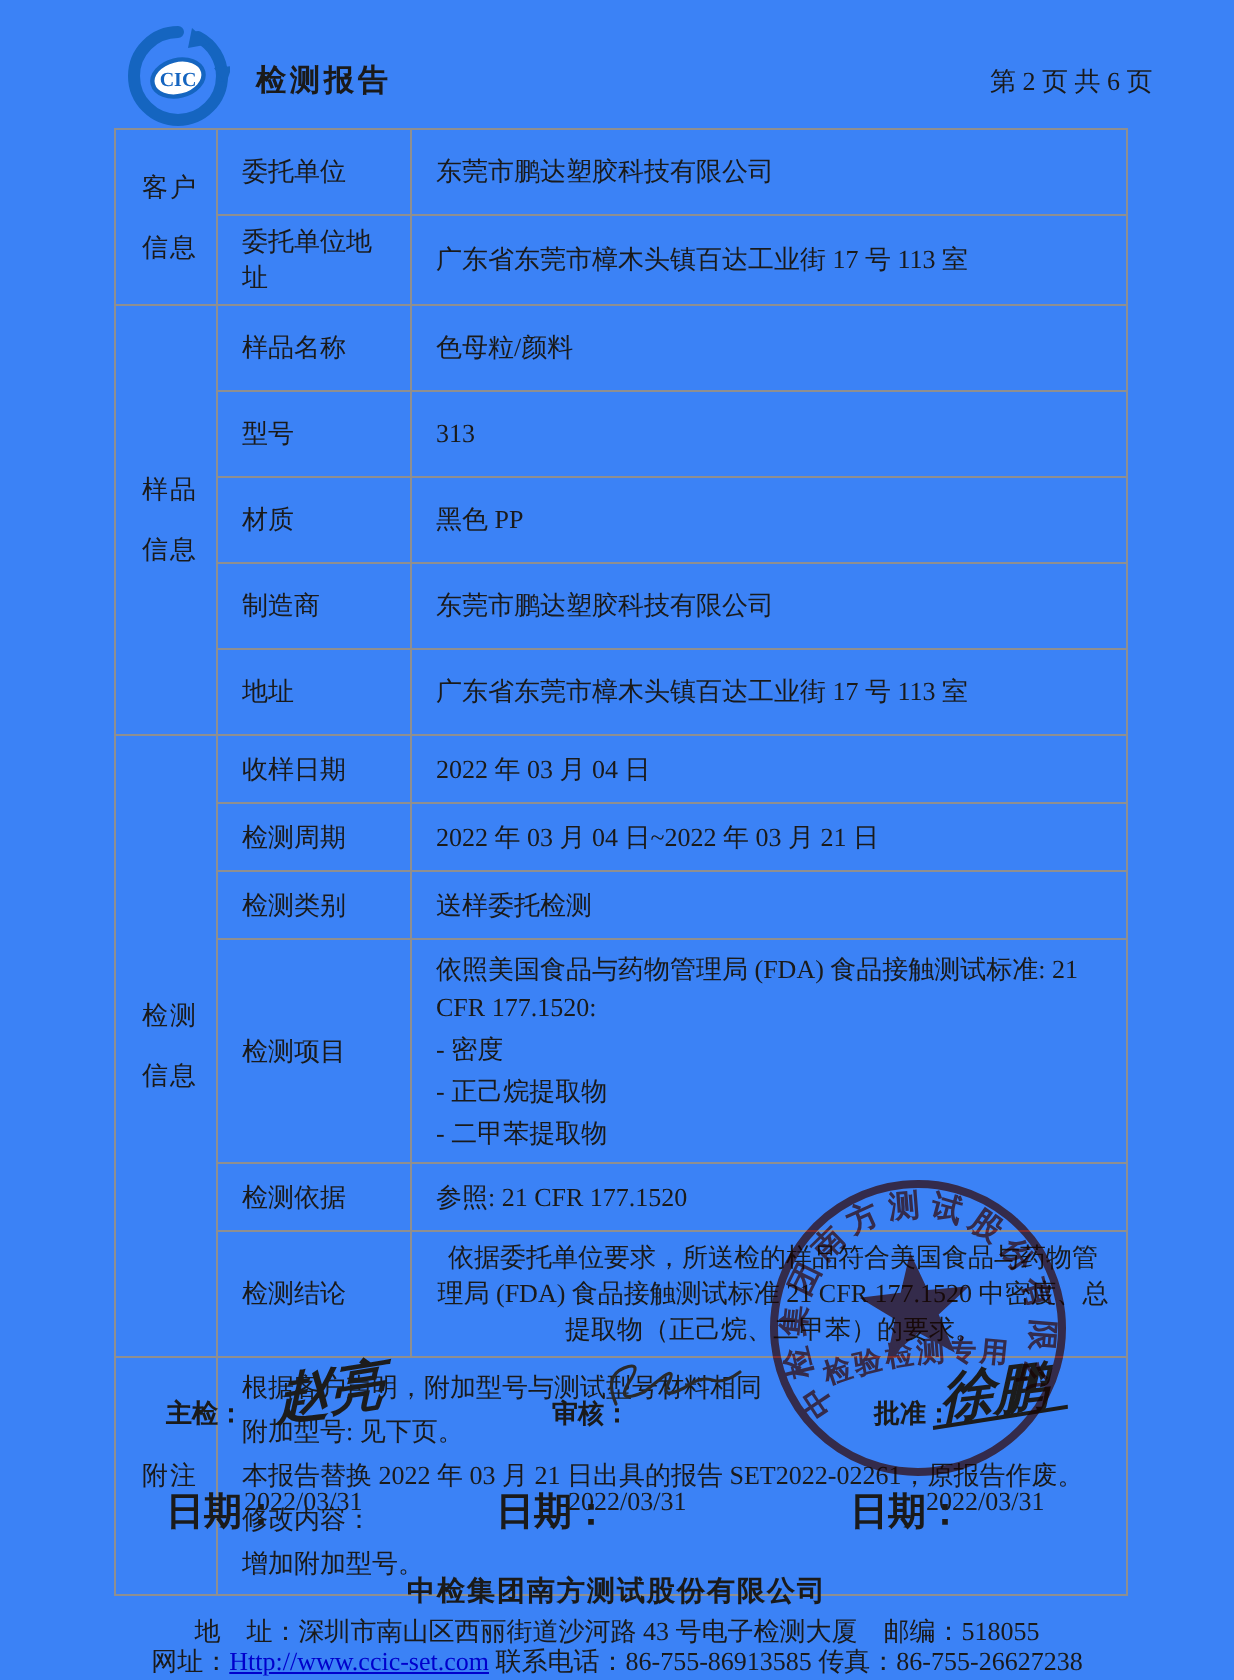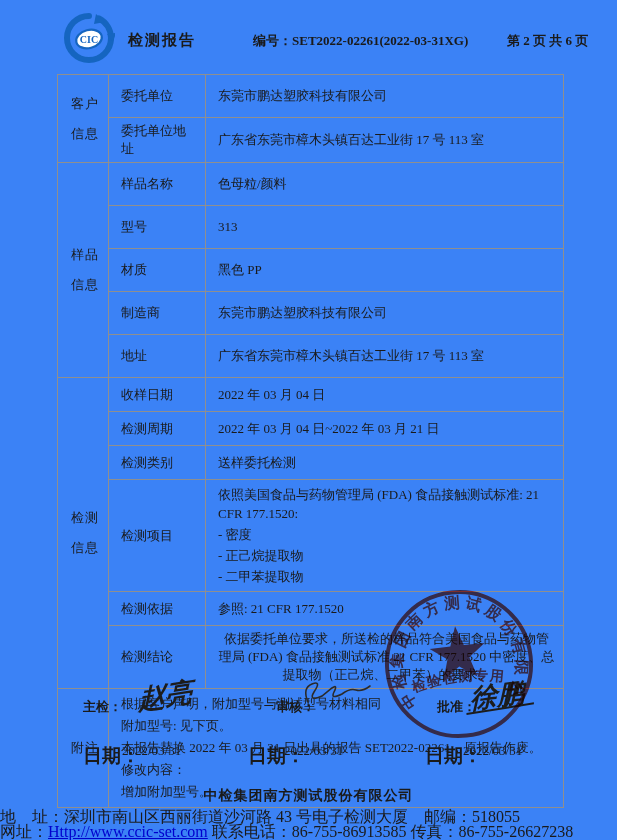--- a/index.html
+++ b/index.html
@@ -9,24 +9,24 @@
     margin:0 auto;
     background:#3b82f6;
     font-family:"Liberation Serif","DejaVu Serif",serif;
     color:#1a1a1a;
     overflow:hidden;
   }
   
   .hdr-logo{position:absolute;left:63px;top:12px;width:52px;height:52px;}
   .hdr-title{position:absolute;left:128px;top:31px;font-size:15px;font-weight:bold;letter-spacing:2px;}
   .hdr-no{position:absolute;left:253px;top:32px;font-size:13px;font-weight:bold;white-space:nowrap;}
-  .hdr-page{position:absolute;left:467px;top:32px;font-size:13px;font-weight:bold;white-space:nowrap;padding-left:40px;}
+  .hdr-page{position:absolute;left:455px;top:32px;font-size:13px;font-weight:normal;white-space:nowrap;padding-left:40px;}
   
   table.rpt{
-    position:absolute;left:57px;top:74px;
+    position:absolute;left:57px;top:64px;
     width:506px;border-collapse:collapse;table-layout:fixed;
   }
   table.rpt td{
     border:1px solid #8f8f8f;
     font-size:13px;
     padding:4px 8px 4px 12px;
     vertical-align:middle;
     word-break:break-word;
   }
   td.sec{
@@ -55,43 +55,40 @@
   .date-val{position:absolute;font-size:13px;width:100px;}
   
   .stamp{
     position:absolute;left:381px;top:586px;width:156px;height:156px;
     transform:rotate(-6deg);
     opacity:0.88;mix-blend-mode:multiply;
     pointer-events:none;
   }
   
   .ft-company{position:absolute;left:0;top:787px;width:100%;text-align:center;font-size:14px;font-weight:bold;letter-spacing:1px;}
-  .ft-line{position:absolute;left:0;width:100%;font-size:16px;white-space:nowrap;}
+  .ft-line{position:absolute;left:0;width:100%;text-align:center;font-size:13px;white-space:nowrap;}
   .ft-line2{top:807px;}
   .ft-line3{top:822px;}
   .ft-link{color:#0000cc;text-decoration:underline;cursor:pointer;}
 </style>
 </head>
 <body>
 
 <div class="page">
 
   <svg class="hdr-logo" viewBox="0 0 52 52" xmlns="http://www.w3.org/2000/svg">
     <path d="M26 4 A22 22 0 1 0 48 26" fill="none" stroke="#1565c0" stroke-width="6" stroke-linecap="round"></path>
     <path d="M48 26 A22 22 0 0 0 36 6.5" fill="none" stroke="#1565c0" stroke-width="6" stroke-linecap="round"></path>
     <polygon points="33,2 42,10 31,12" fill="#1565c0"></polygon>
     <polygon points="50,30 44,22 53,21" fill="#1565c0"></polygon>
     <ellipse cx="26" cy="27" rx="13" ry="9" fill="#ffffff" stroke="#1565c0" stroke-width="2.2" transform="rotate(-14 26 27)"></ellipse>
     <text x="26" y="31" text-anchor="middle" font-family="Liberation Serif, serif" font-size="10" font-weight="bold" fill="#1565c0">CIC</text>
   </svg>
 
   <div class="hdr-title">检测报告</div>
-  <div class="hdr-no">
-    <span>编号：</span><span>SET2022-02261(2022-03-31XG)</span>
-  </div>
   <div class="hdr-page">第 2 页 共 6 页</div>
 
   <table class="rpt">
     <colgroup>
         <col style="width:51px">
         <col style="width:97px">
         <col style="width:358px">
       </colgroup>
 
     <tbody>

